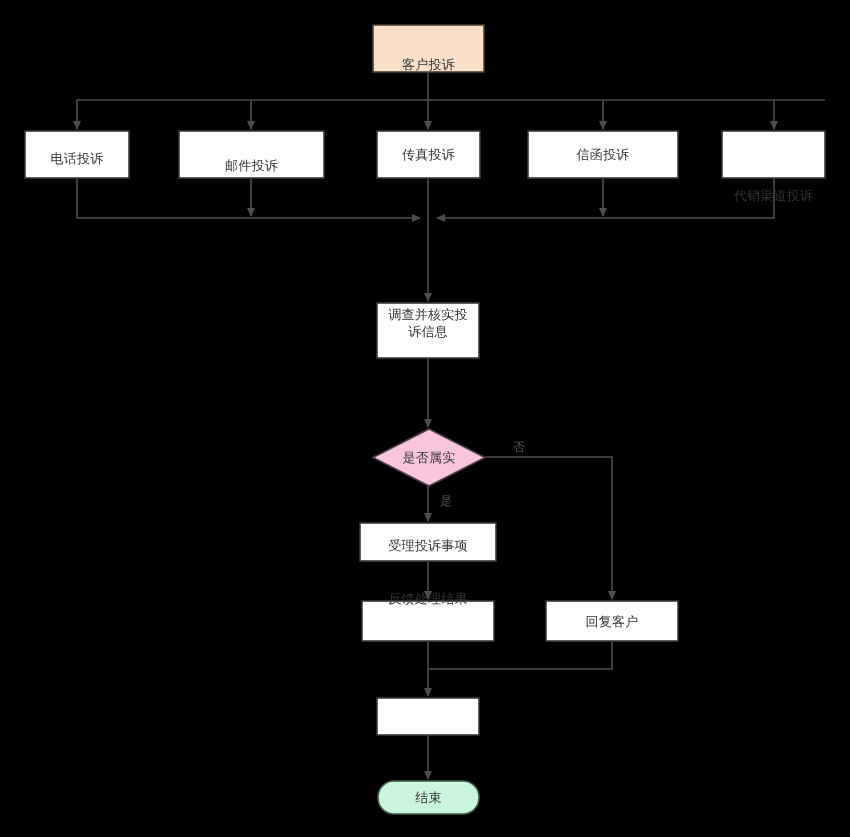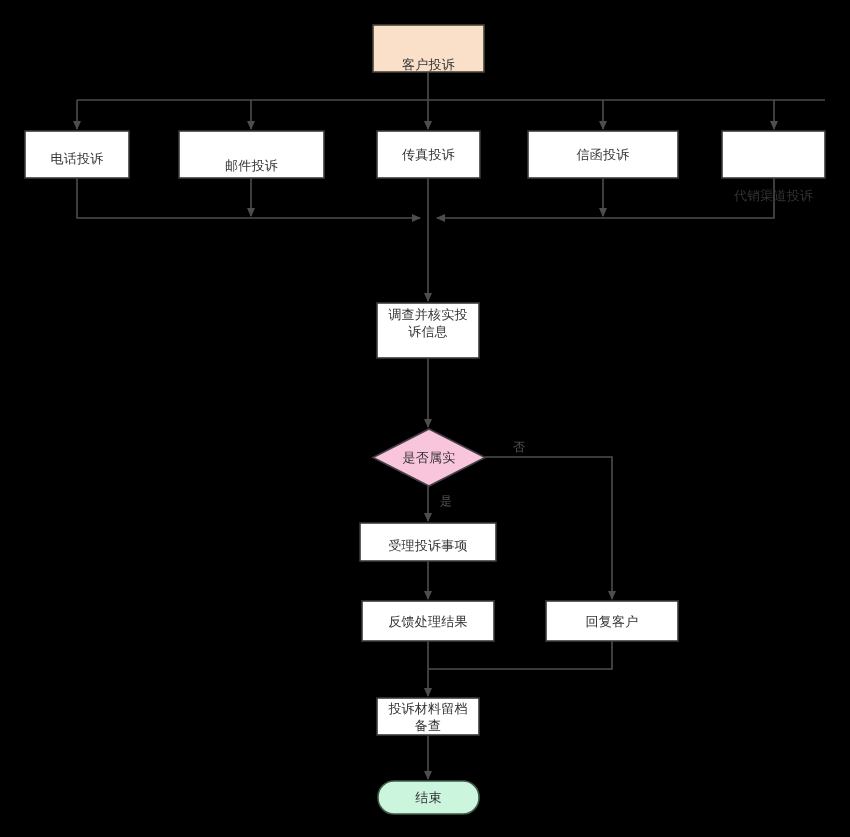--- a/index.html
+++ b/index.html
@@ -138,32 +138,28 @@
   </div>
 
   <div class="node-label" style="left:373px; top:429px; width:112px; height:57px;">
     <span>是否属实</span>
   </div>
 
   <div class="node-label" style="left:360px; top:523px; width:136px; height:44px;">
     <span>受理投诉事项</span>
   </div>
 
-  <div class="node-label" style="left:362px; top:609px; width:132px; height:24px;">
+  <div class="node-label" style="left:362px; top:586px; width:132px; height:24px;">
     <span>反馈处理结果</span>
   </div>
 
   <div class="node-label" style="left:546px; top:601px; width:132px; height:40px;">
     <span>回复客户</span>
   </div>
 
-  <div class="node-label" style="left:377px; top:698px; width:102px; height:37px;">
-    <span>投诉材料留档
-备查</span>
-  </div>
 
   <div class="node-label" style="left:378px; top:781px; width:101px; height:33px;">
     <span>结束</span>
   </div>
 
   <div class="edge-label" style="left:513px; top:440px;">
     <span>否</span>
   </div>
 
   <div class="edge-label" style="left:440px; top:494px;">

